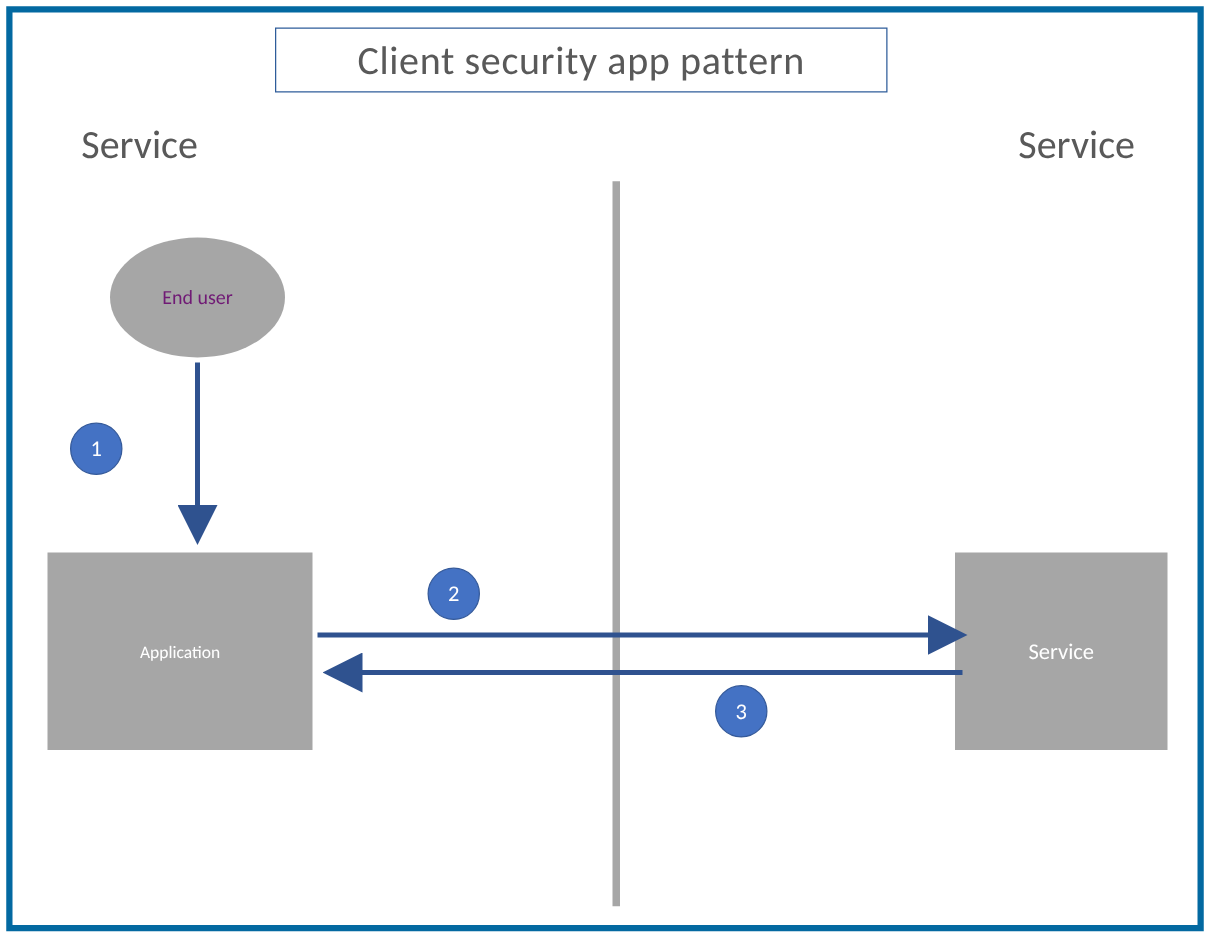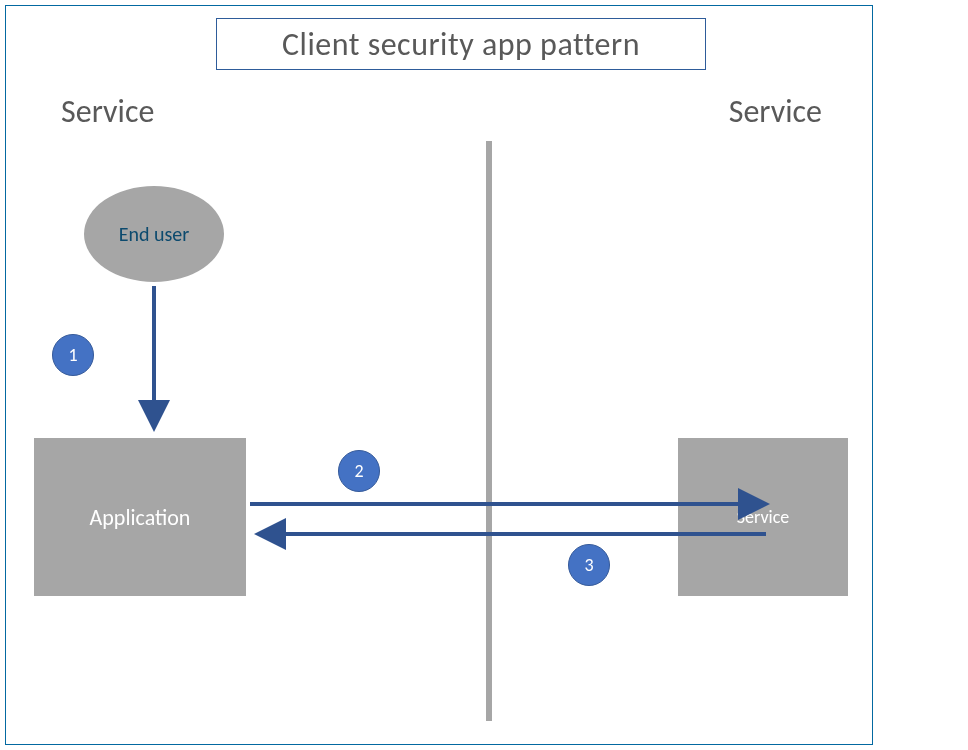--- a/index.html
+++ b/index.html
@@ -8,23 +8,23 @@
       background: #fff;
       width: 968px;
       height: 750px;
       position: relative;
       overflow: hidden;
     }
     .frame {
       position: absolute;
       left: 5px;
       top: 5px;
-      width: 868px;
+      width: 958px;
       height: 740px;
-      border: 1px solid #0369a1;
+      border: 5px solid #0369a1;
     }
     .title-box {
       position: absolute;
       left: 210px;
       top: 12px;
       width: 490px;
       height: 52px;
       border: 1px solid #2e5c9a;
       display: flex;
       align-items: center;
@@ -58,38 +58,38 @@
       top: 180px;
       width: 140px;
       height: 96px;
       background: #a6a6a6;
       border-radius: 50%;
       display: flex;
       align-items: center;
       justify-content: center;
     }
     .end-user-text {
-      color: #0c4a6e;
-      font-size: 20px;
+      color: #701a75;
+      font-size: 16px;
       font-weight: 400;
     }
     .application-box {
       position: absolute;
       left: 28px;
       top: 432px;
       width: 212px;
       height: 158px;
       background: #a6a6a6;
       display: flex;
       align-items: center;
       justify-content: center;
     }
     .application-text {
       color: #fff;
-      font-size: 22px;
+      font-size: 14px;
       font-weight: 400;
     }
     .service-box {
       position: absolute;
       right: 24px;
       top: 432px;
       width: 170px;
       height: 158px;
       background: #a6a6a6;
       display: flex;

